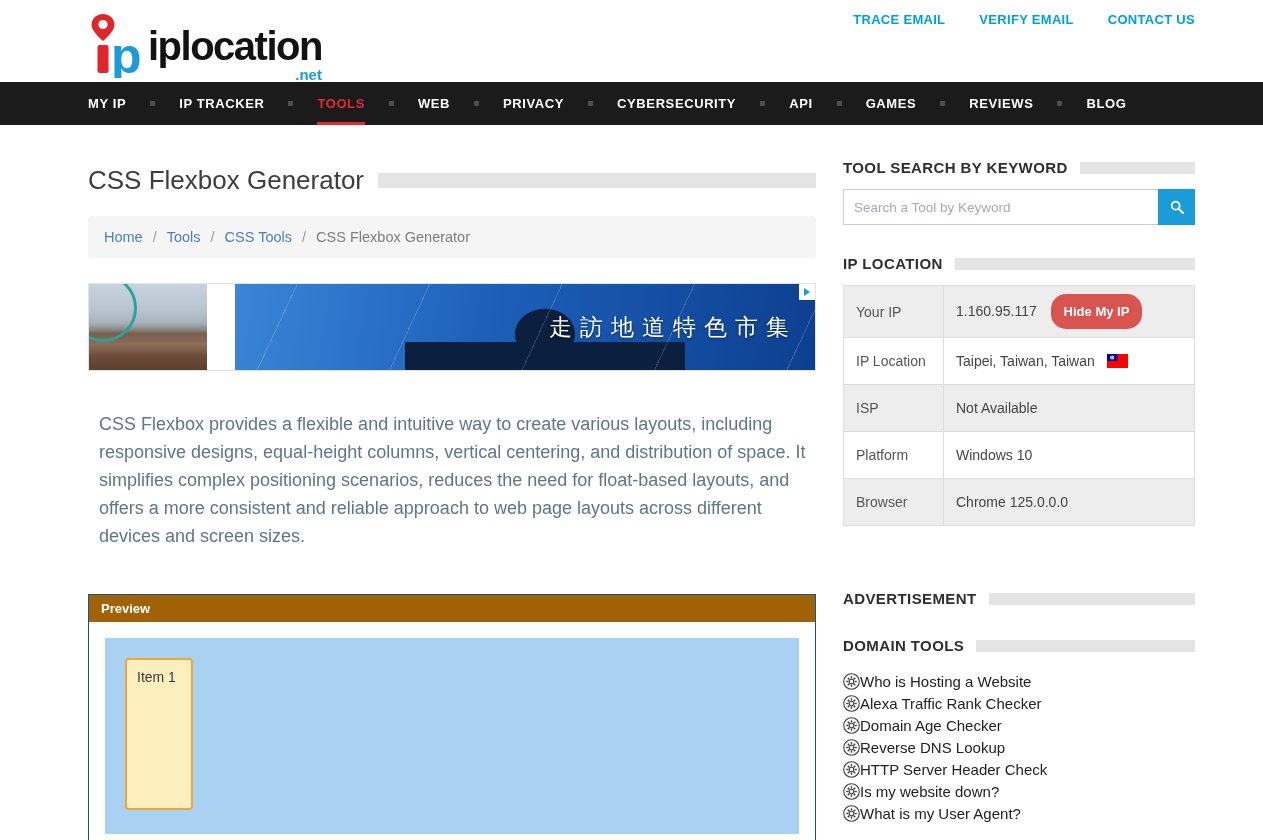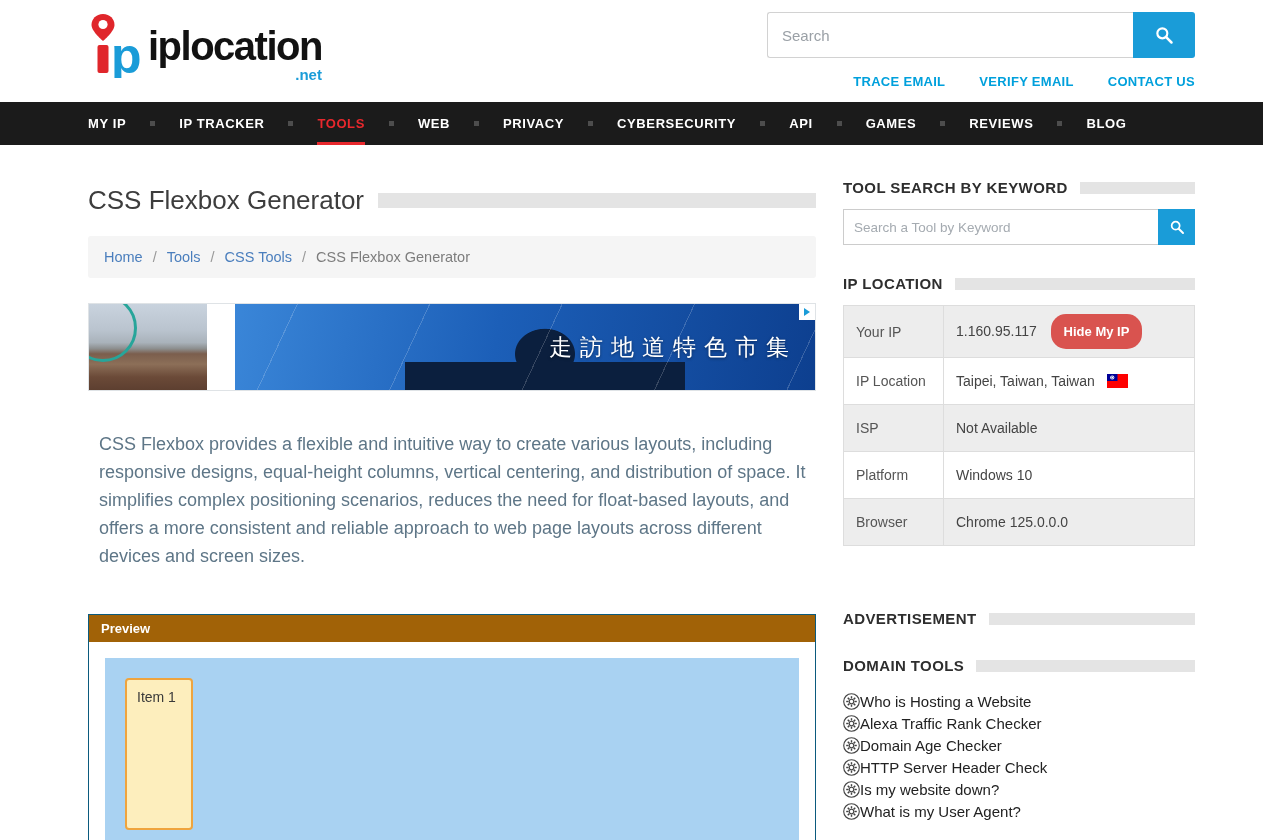--- a/index.html
+++ b/index.html
@@ -27,21 +27,21 @@
   }
   .searchbar input::placeholder { color:#9aa0a6; }
   .searchbar button {
     width:62px; height:46px; background:#1a9cd8; border:none; border-radius:0 3px 3px 0;
     display:flex; align-items:center; justify-content:center; cursor:pointer; color:#fff;
   }
   .top-links { display:flex; gap:34px; }
   .top-links a { color:#00a0dc; font-size:13px; font-weight:bold; letter-spacing:.3px; text-decoration:none; cursor:pointer; }
 
   
-  .mainnav { background:#1b1b1b; margin-top:13px; height:43px; }
+  .mainnav { background:#1b1b1b; height:43px; }
   .nav-inner { display:flex; align-items:center; gap:24px; height:43px; }
   .nav-item {
     color:#fff; font-size:13px; font-weight:bold; letter-spacing:.6px; text-decoration:none;
     height:43px; display:flex; align-items:center; cursor:pointer;
   }
   .nav-item.active { color:#e8282d; border-bottom:3px solid #e8282d; padding-top:3px; }
   .nav-sep { width:5px; height:5px; background:#4d4d4d; flex:none; }
 
   
   .content { display:flex; gap:27px; margin-top:34px; }
@@ -181,28 +181,20 @@
           <rect x="9.5" y="33" width="11" height="28" rx="2" fill="#e0262b"></rect>
           <text x="23" y="61" font-size="50" font-weight="bold" fill="#1a9cd8" font-family="Liberation Sans, DejaVu Sans, sans-serif">p</text>
         </svg>
       </span>
       <span class="logo-text">
         <span class="logo-word">iplocation</span>
         <span class="logo-tld">.net</span>
       </span>
     </a>
     <div class="top-right">
-      <div class="searchbar">
-        <input type="text" placeholder="Search" style="">
-        <button>
-          <svg width="20" height="20">
-              <use href="#icon-search"></use>
-            </svg>
-        </button>
-      </div>
       <div class="top-links">
         <a>TRACE EMAIL</a>
         <a>VERIFY EMAIL</a>
         <a>CONTACT US</a>
       </div>
     </div>
   </div>
 </header>
 
 <nav class="mainnav">
@@ -351,20 +343,26 @@
       <li>
         <svg class="gear">
             <use href="#icon-gear"></use>
           </svg>
         <a class="tool-link">Domain Age Checker</a>
       </li>
       <li>
         <svg class="gear">
             <use href="#icon-gear"></use>
           </svg>
+        <a class="tool-link">Reverse DNS Lookup</a>
+      </li>
+      <li>
+        <svg class="gear">
+            <use href="#icon-gear"></use>
+          </svg>
         <a class="tool-link">HTTP Server Header Check</a>
       </li>
       <li>
         <svg class="gear">
             <use href="#icon-gear"></use>
           </svg>
         <a class="tool-link">Is my website down?</a>
       </li>
       <li>
         <svg class="gear">

